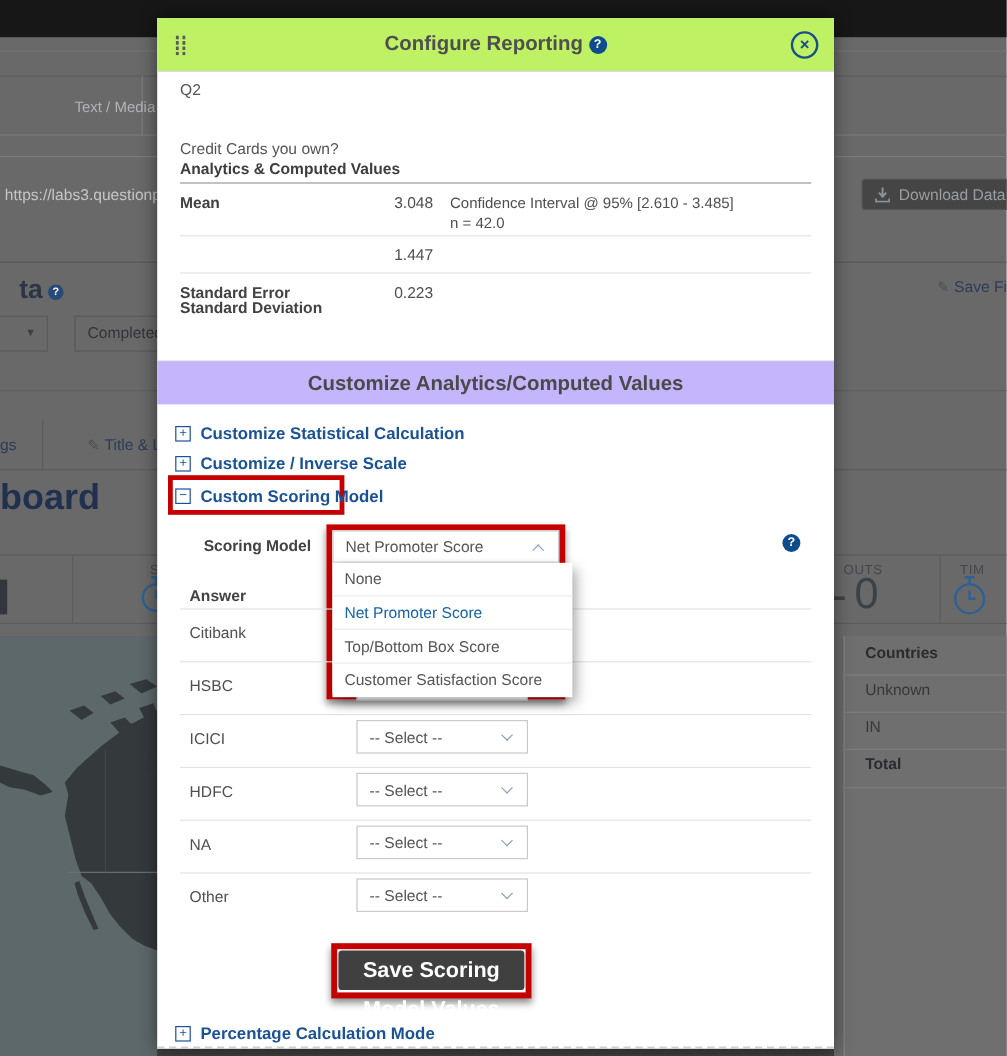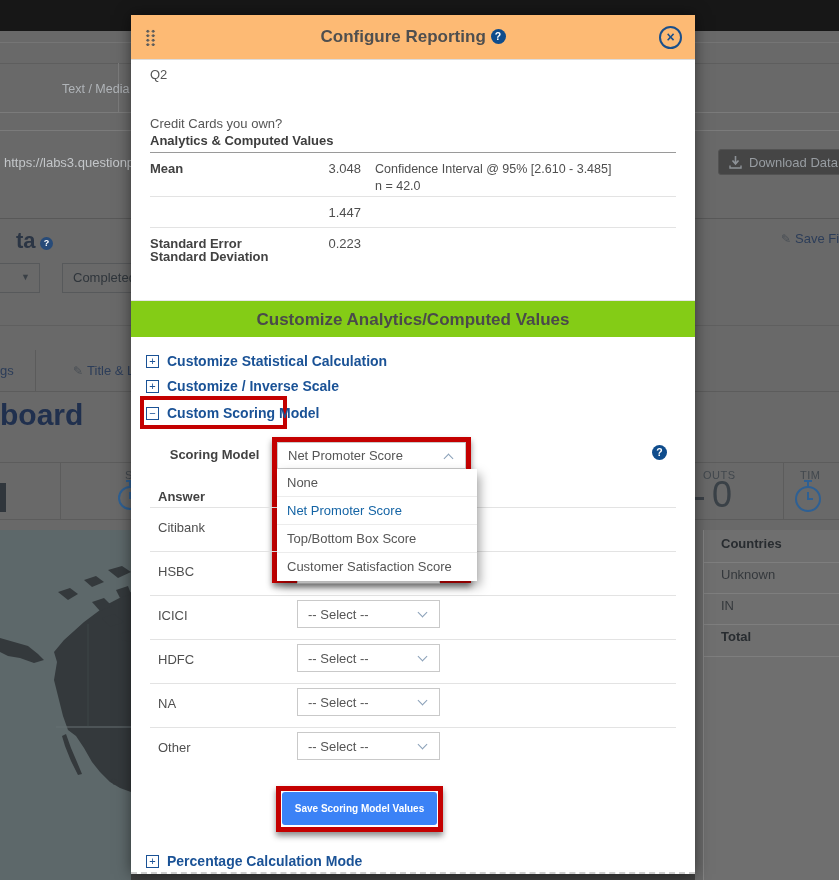--- a/index.html
+++ b/index.html
@@ -18,55 +18,55 @@
   .pencil { color:#474d54; font-size:12px; margin-right:4px; }
   .big-head { color:#20304e; font-weight:bold; }
   .stat-label { color:#42484e; font-size:11px; letter-spacing:0.5px; }
   .stat-num { color:#3a4147; font-size:36px; }
   .card-row { color:#34383c; font-size:13px; padding-left:17px; }
   .card-row.bold { font-weight:bold; color:#282c30; }
 
   
   #modal { left:131px; top:15px; width:564px; height:859px; background:#ffffff;
            box-shadow:0 0 14px rgba(0,0,0,0.5); border-bottom:2px dashed #cfcfcf; z-index:10; }
-  .m-header { left:0; top:0; width:100%; height:45px; background:#fdba74; border-bottom:1px solid #ddd; }
+  .m-header { left:0; top:0; width:100%; height:45px; background:#bef264; border-bottom:1px solid #ddd; }
   .m-title { width:100%; top:12px; text-align:center; font-size:17px; font-weight:bold; color:#4f4f4f; }
   .drag-dots { left:14px; top:14px; width:11px; height:17px;
                background-image:radial-gradient(circle, #5a5a5a 1.4px, transparent 1.6px);
                background-size:5.5px 4.5px; }
   .close-btn { right:13px; top:11px; width:23px; height:23px; border:2px solid #1a4f8b; border-radius:50%;
                color:#1a4f8b; font-weight:bold; font-size:14px; line-height:19px; text-align:center; cursor:pointer; }
   .help-badge { display:inline-block; width:15px; height:15px; border-radius:50%; background:#0f4c8c; color:#fff;
                 font-size:10.5px; font-weight:bold; line-height:15px; text-align:center; vertical-align:2px; }
   .m-small { font-size:13px; color:#555; }
   .m-bold-label { font-size:13px; font-weight:bold; color:#3d3d3d; }
   .stat-row-label { font-size:13px; font-weight:bold; color:#424242; }
   .stat-val { font-size:13px; color:#4f4f4f; width:70px; text-align:right; }
   .stat-note { font-size:12.5px; color:#4f4f4f; line-height:17px; }
   .sep { height:1px; background:#e3e3e3; left:19px; width:526px; }
-  .gray-band { left:0; top:285px; width:564px; height:37px; background:#84cc16; border-top:1px solid #e6e6e6;
+  .gray-band { left:0; top:285px; width:564px; height:37px; background:#c4b5fd; border-top:1px solid #e6e6e6;
                text-align:center; font-size:17px; font-weight:bold; color:#4a4a4a; line-height:37px; }
   .section-link { display:flex; align-items:center; gap:8px; cursor:pointer; }
   .pm-icon { width:13px; height:13px; border:1px solid #1a5296; color:#1a5296; font-size:11px; line-height:10px;
              text-align:center; flex:none; }
   .section-label { font-size:14px; font-weight:bold; color:#1a5296; }
   .redbox { border:4px solid #c40000; }
   .redbox-heavy { border:5px solid #c40000; box-shadow:0 4px 6px rgba(0,0,0,0.45); }
   .fake-select { background:#fff; border:1px solid #c9c9c9; font-size:13px; color:#555;
                  display:flex; align-items:center; padding-left:10px; cursor:pointer; }
   .chev { width:7px; height:7px; border-right:1.6px solid #8aa0b8; border-bottom:1.6px solid #8aa0b8;
           position:absolute; right:13px; }
   .chev.down { transform:rotate(45deg); top:8px; }
   .chev.up { transform:rotate(-135deg); top:12px; }
   .dd-list { background:#fff; box-shadow:3px 5px 10px rgba(0,0,0,0.35); z-index:5; }
   .dd-opt { height:28px; line-height:28px; padding-left:10px; font-size:13px; color:#555;
             border-bottom:1px solid #ececec; cursor:pointer; white-space:nowrap; }
   .dd-opt.active { color:#1464a5; }
   .row-label { font-size:13px; color:#4f4f4f; }
-  .save-btn { background:#3b82f6; border-radius:3px; color:#fff; font-size:10px; font-weight:bold;
+  .save-btn { background:#404040; border-radius:3px; color:#fff; font-size:18px; font-weight:bold;
               text-align:center; line-height:33px; cursor:pointer; }
   .sw { stroke:#2e6094; fill:none; stroke-width:2; }
 </style>
 </head>
 <body>
 
 <div id="stage">
 
   <div class="abs bg-topbar"></div>
   <div class="abs hline" style="top:42px;background:#757575;"></div>

